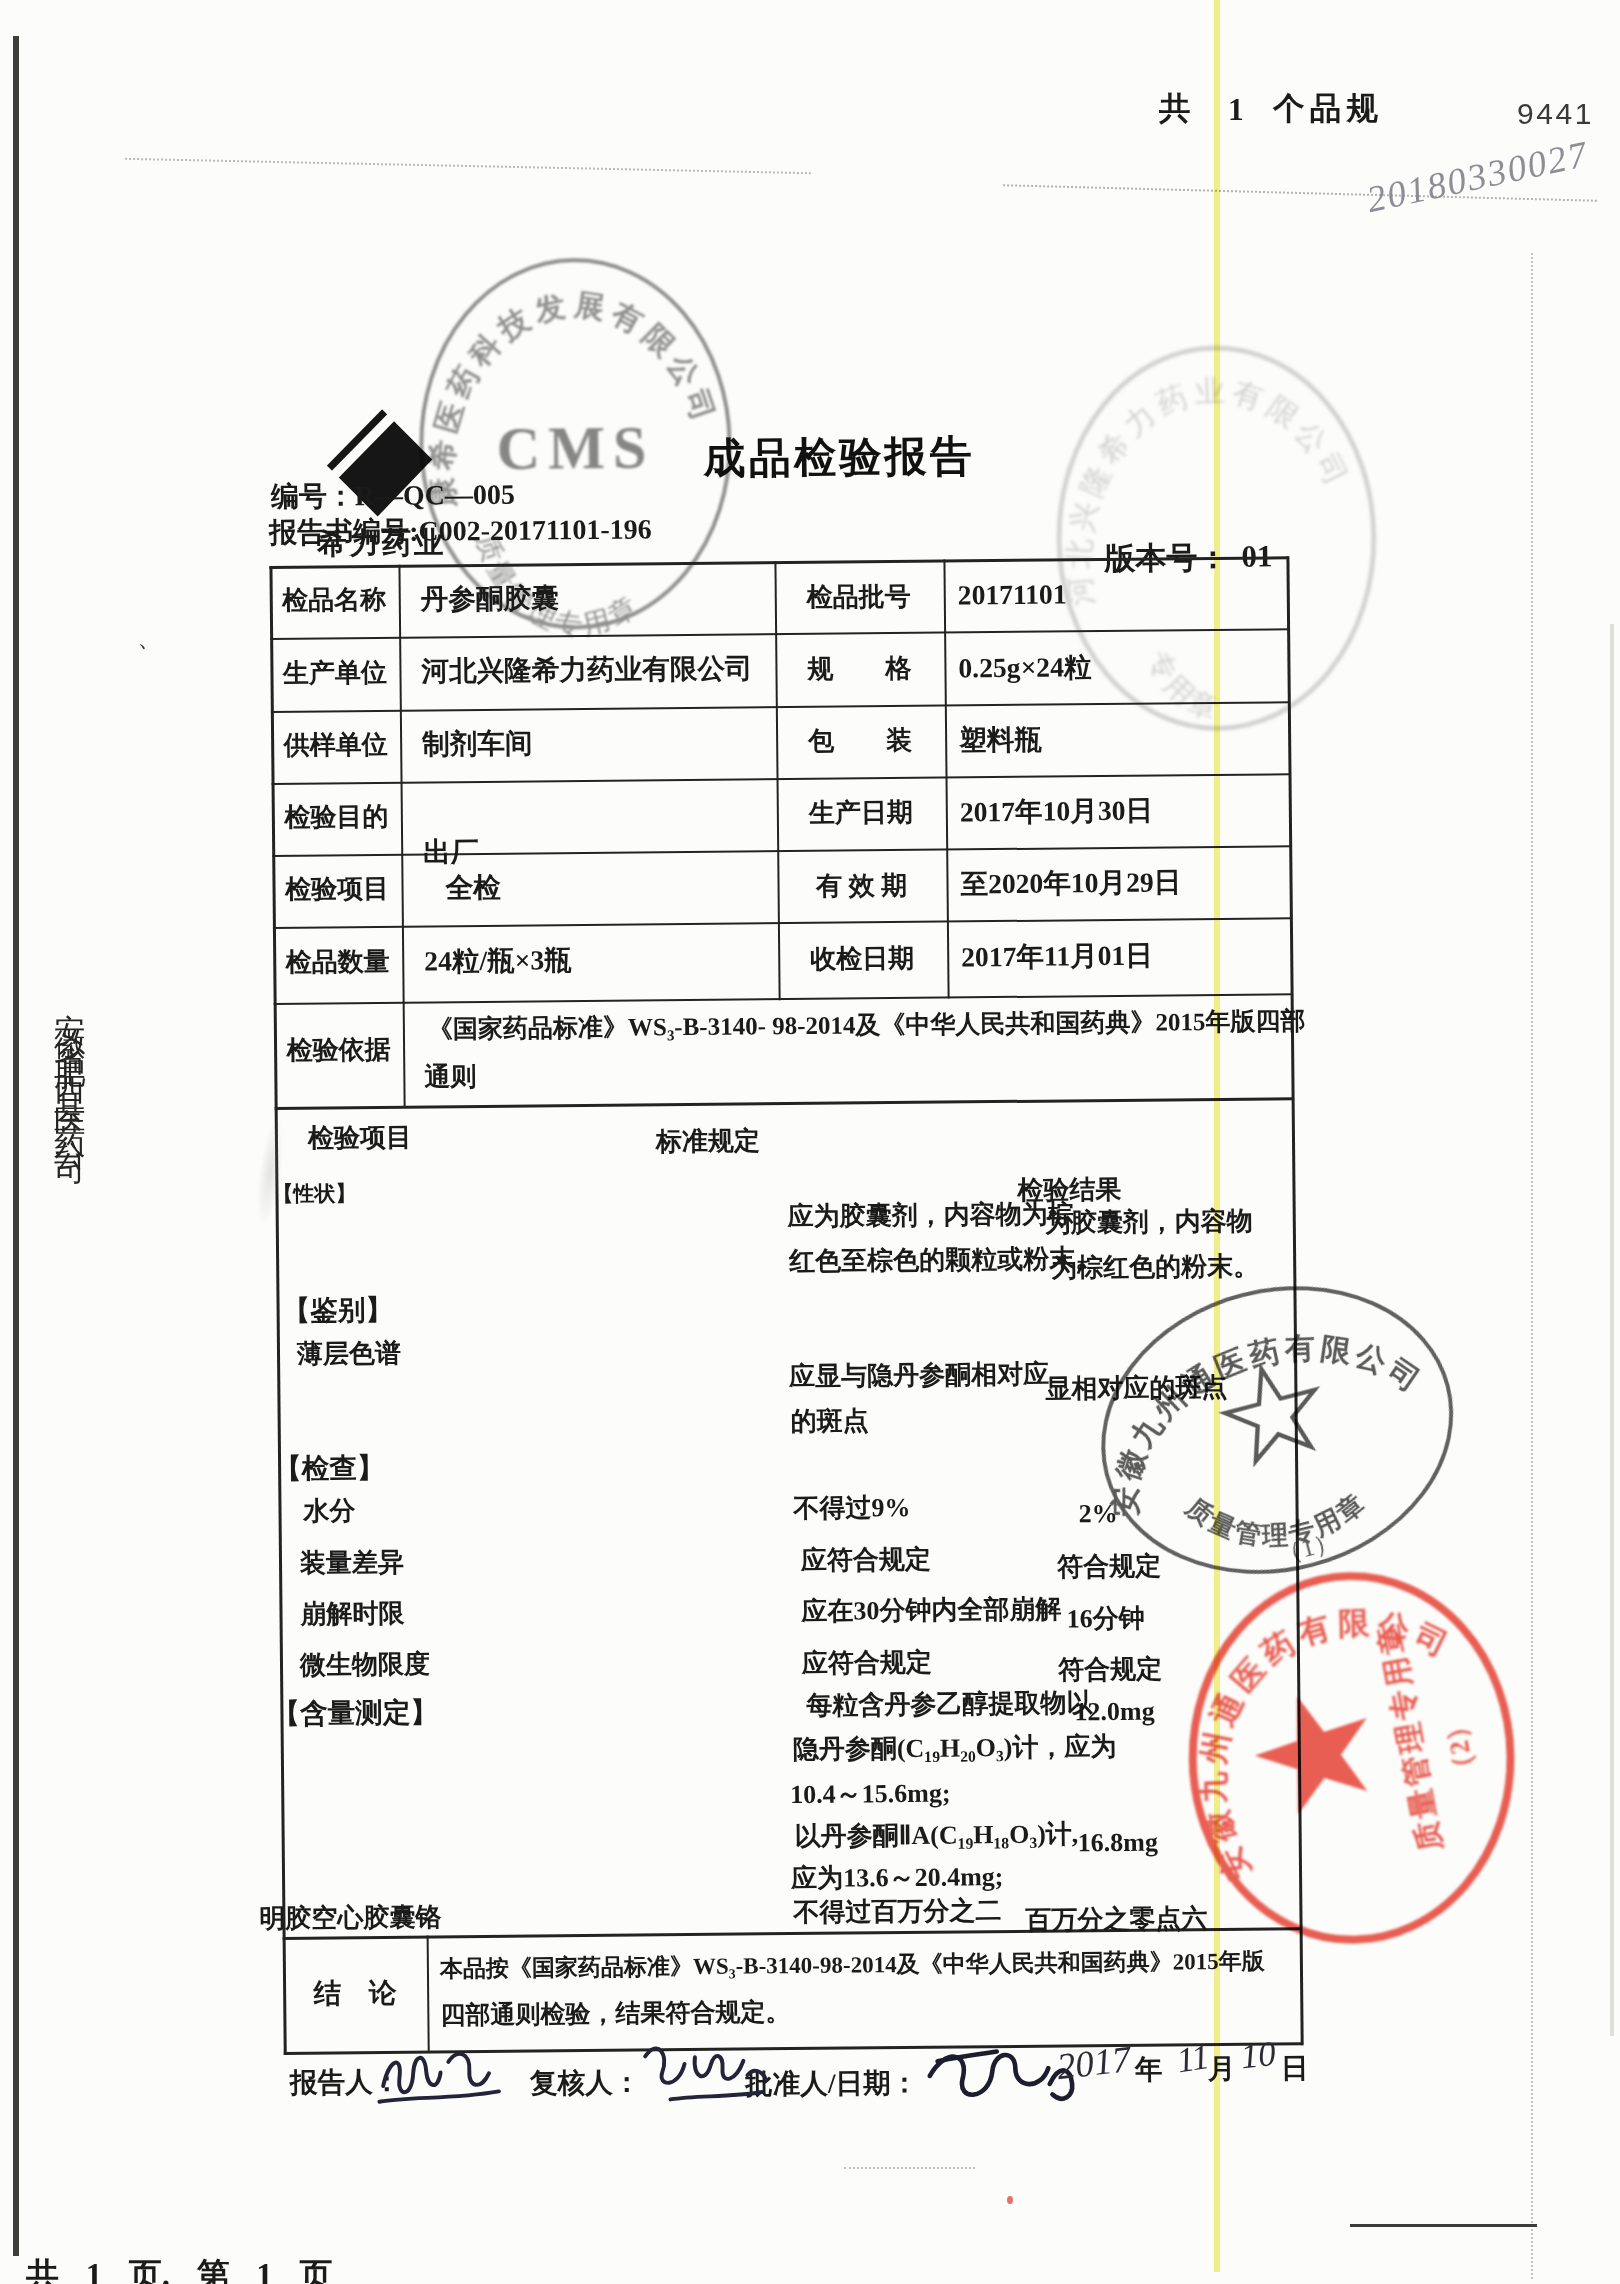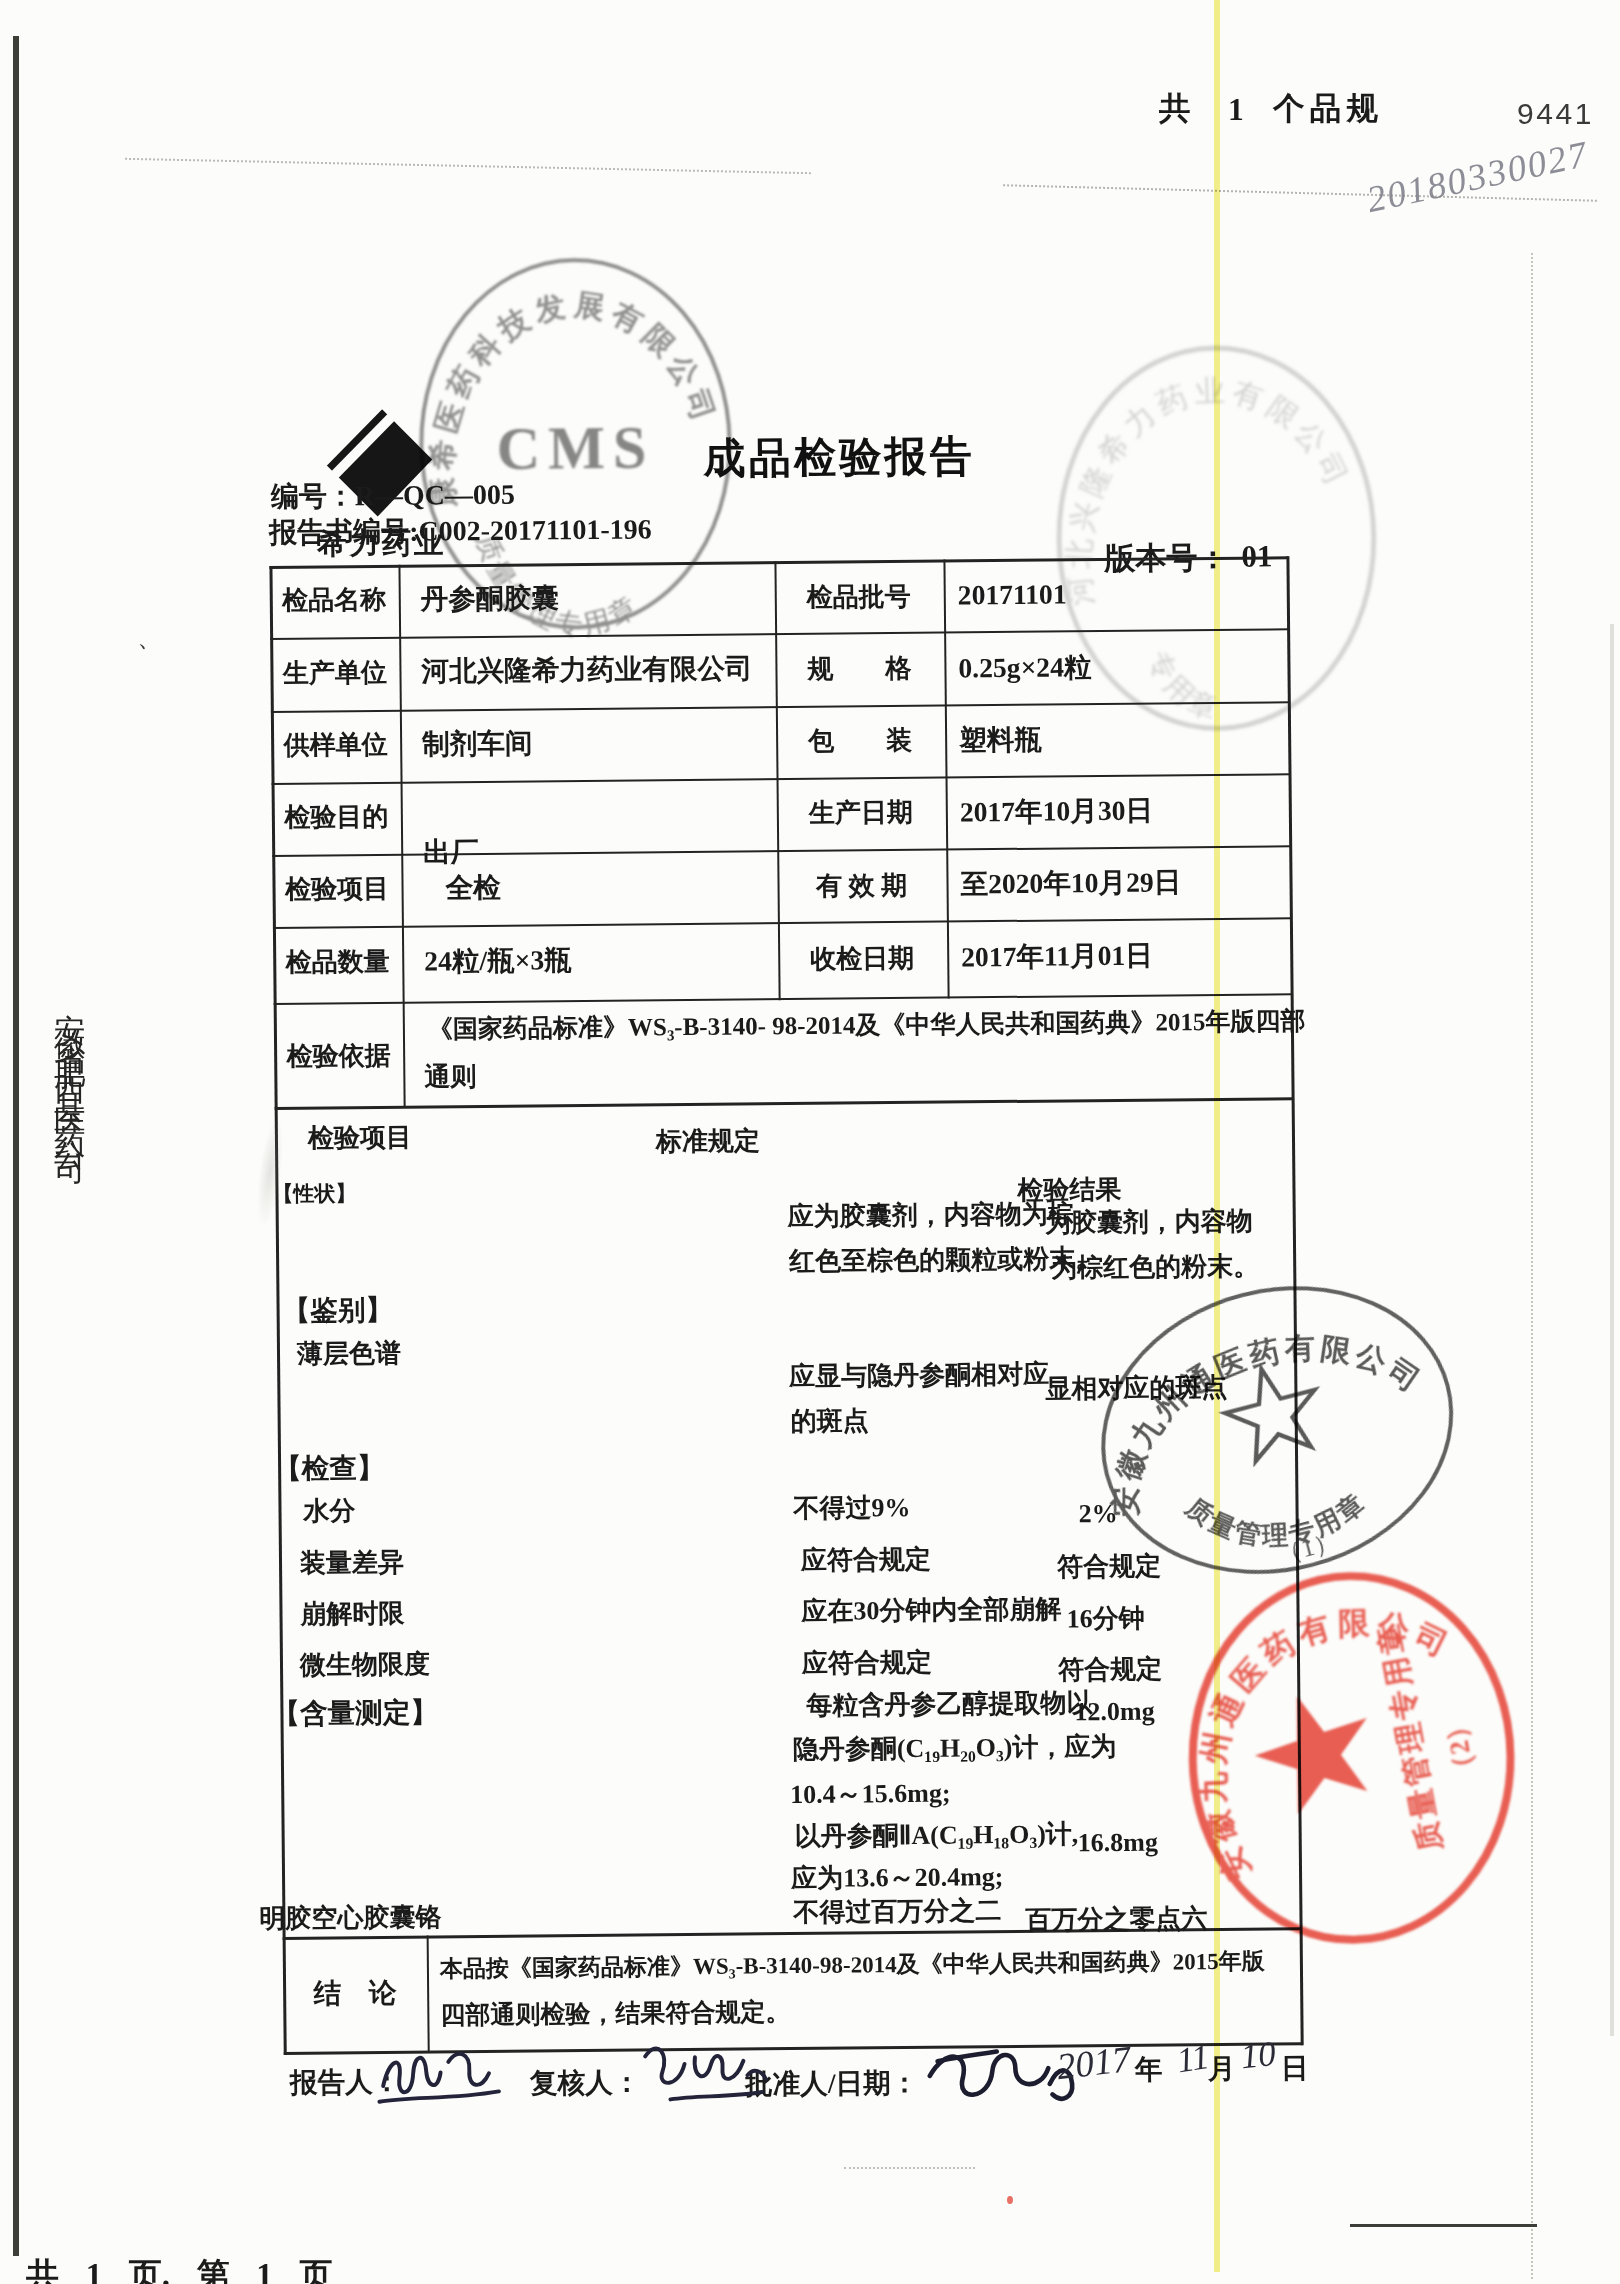--- a/index.html
+++ b/index.html
@@ -130,21 +130,21 @@
     <span class="t b ctr" style="left:286px;top:875px;width:109px;font-size:26px;">检验项目</span>
     <span class="t" style="left:427px;top:874px;font-size:27.6px;font-weight:600;margin-left:22px;">全检</span>
     <span class="t b ctr" style="left:791px;top:877px;width:148px;font-size:26px;">有 效 期</span>
     <span class="t" style="left:964px;top:875px;font-size:27.6px;font-weight:600;">至2020年10月29日</span>
 
     <span class="t b ctr" style="left:286px;top:948px;width:109px;font-size:26px;">检品数量</span>
     <span class="t b" style="left:427px;top:947px;font-size:27.6px;">24粒/瓶×3瓶</span>
     <span class="t b ctr" style="left:791px;top:950px;width:148px;font-size:26px;">收检日期</span>
     <span class="t" style="left:964px;top:948px;font-size:27.6px;font-weight:600;">2017年11月01日</span>
 
-    <span class="t b ctr" style="left:286px;top:1036px;width:109px;font-size:26px;margin-top:6px;">检验依据</span>
+    <span class="t b ctr" style="left:286px;top:1036px;width:109px;font-size:26px;">检验依据</span>
     <span class="t" style="left:430px;top:1017px;font-size:25px;font-weight:600;">《国家药品标准》WS₃-B-3140- 98-2014及《中华人民共和国药典》2015年版四部</span>
     <span class="t" style="left:426px;top:1064px;font-size:26px;font-weight:600;">通则</span>
 
     <span class="t b" style="left:309px;top:1124px;font-size:26px;">检验项目</span>
     <span class="t b" style="left:657px;top:1131px;font-size:26px;">标准规定</span>
     <span class="t b" style="left:1018px;top:1143px;font-size:26px;margin-top:40px;">检验结果</span>
 
     <span class="t b" style="left:273px;top:1182px;font-size:21px;">【性状】</span>
     <span class="t b" style="left:788px;top:1207px;font-size:26px;">应为胶囊剂，内容物为棕</span>
     <span class="t b" style="left:789px;top:1252px;font-size:26px;">红色至棕色的颗粒或粉末。</span>

